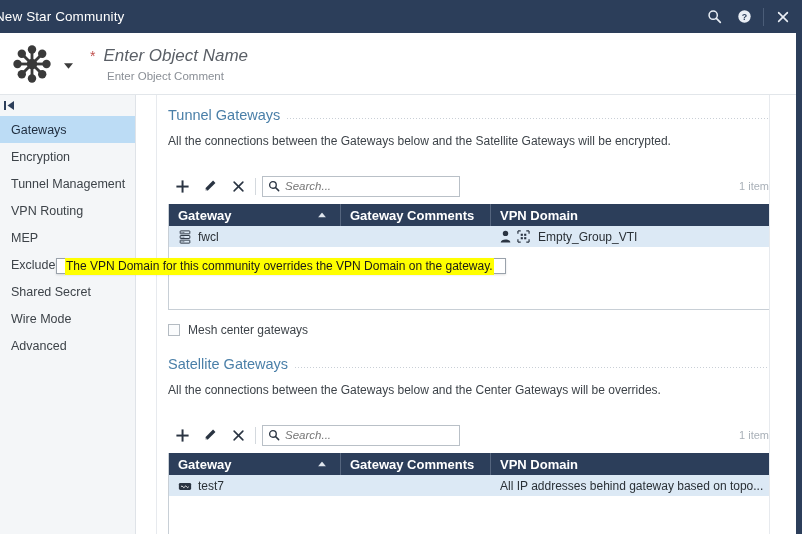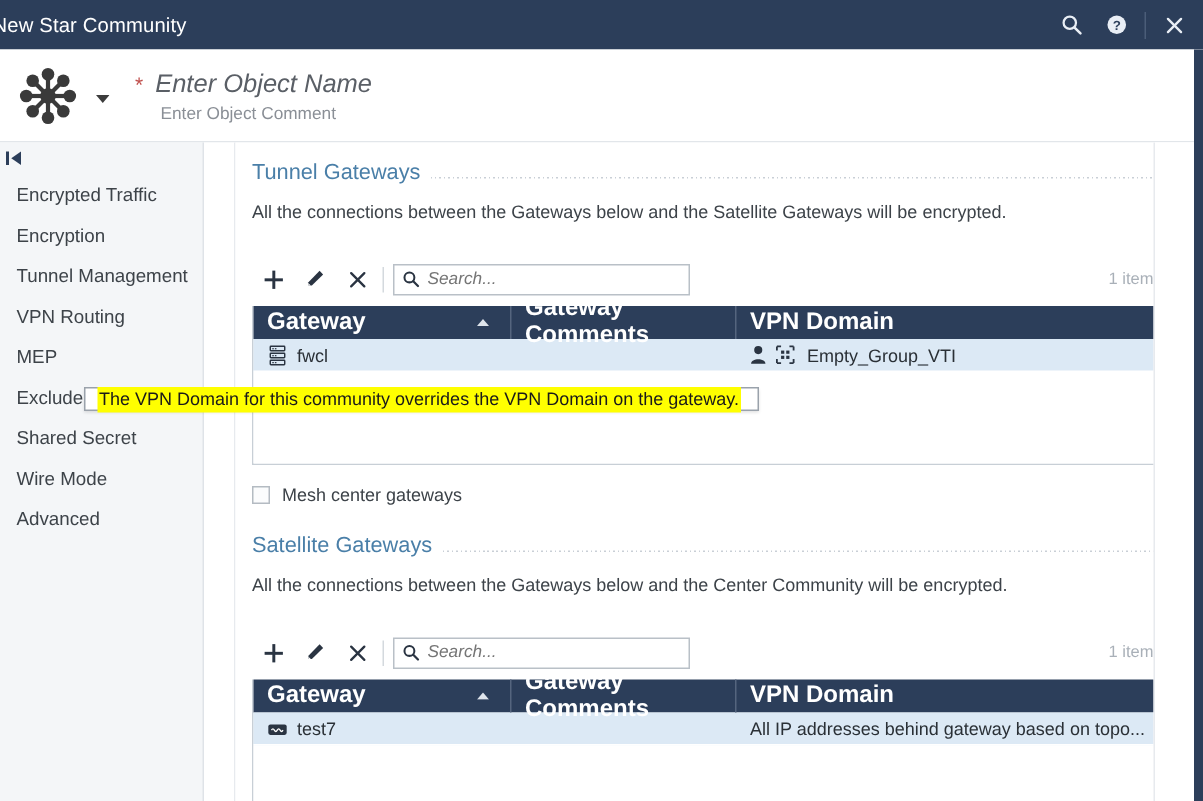--- a/index.html
+++ b/index.html
@@ -164,21 +164,21 @@
     border: 1px solid #c8cfd6;
     border-top: none;
     background: #ffffff;
   }
   .thead {
     display: flex;
     background: #2c3e5a;
     height: 22px;
     align-items: center;
     color: #ffffff;
-    font-size: 16px;
+    font-size: 13px;
     font-weight: bold;
   }
   .th { padding-left: 9px; display:flex; align-items:center; height:22px; position:relative; }
   .th.c1 { width: 172px; border-right: 1px solid #55657e; }
   .th.c2 { width: 150px; border-right: 1px solid #55657e; }
   .th.c3 { flex: 1; }
   .sort-caret {
     position: absolute; right: 14px; top: 50%; transform: translateY(-50%);
     font-size: 8px; color: #dfe5ec;
   }
@@ -307,22 +307,22 @@
   <div class="body-area">
 
     <div class="sidebar">
       <div class="collapse-icon">
         <svg width="12" height="11" viewBox="0 0 12 11">
           <rect x="0" y="1" width="2" height="9" fill="#2c3e5a"></rect>
           <polygon points="10,1 10,10 3.5,5.5" fill="#2c3e5a"></polygon>
         </svg>
       </div>
 
-      <div class="side-item">
-        <span>Encrypted Traffic</span>
+      <div class="side-item active">
+        <span>Gateways</span>
       </div>
       <div class="side-item">
         <span>Encryption</span>
       </div>
       <div class="side-item">
         <span>Tunnel Management</span>
       </div>
       <div class="side-item">
         <span>VPN Routing</span>
       </div>
@@ -450,21 +450,21 @@
       <div class="checkrow">
         <div class="cbox"></div>
         <div class="cbox-label">Mesh center gateways</div>
       </div>
 
       <div class="section-title-row" style="margin-top:19px;">
         <div class="section-title">Satellite Gateways</div>
         <div class="dotline"></div>
       </div>
 
-      <div class="section-desc">All the connections between the Gateways below and the Center Community will be encrypted.</div>
+      <div class="section-desc">All the connections between the Gateways below and the Center Gateways will be overrides.</div>
 
       <div class="tbl-toolbar">
         <div class="tbar-btn">
           <svg width="15" height="15" viewBox="0 0 16 16">
             <rect x="7" y="1.5" width="2.1" height="13" fill="#2a3442"></rect>
             <rect x="1.5" y="7" width="13" height="2.1" fill="#2a3442"></rect>
           </svg>
         </div>
         <div class="tbar-btn">
           <svg width="14" height="14" viewBox="0 0 16 16">

